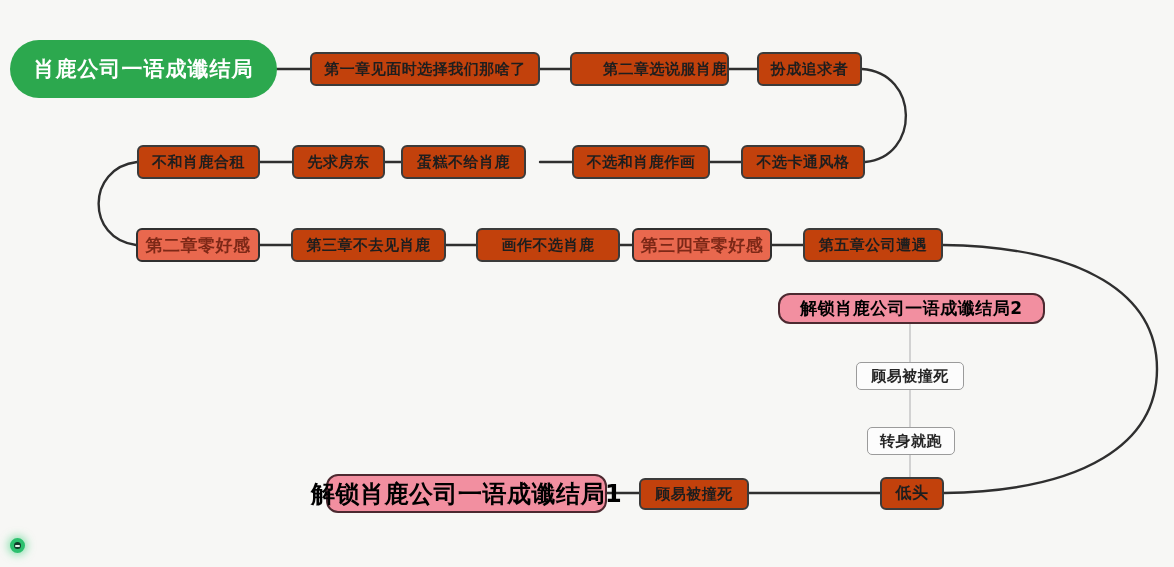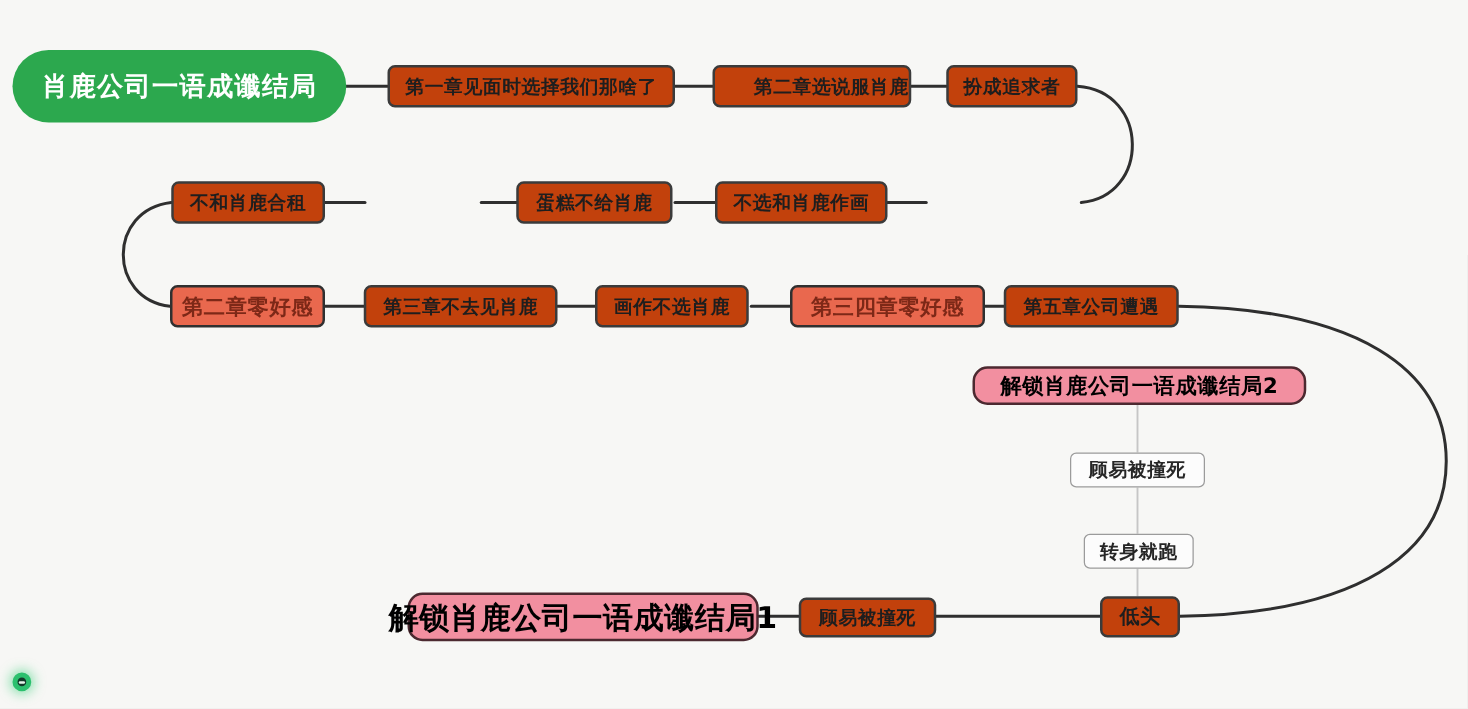--- a/index.html
+++ b/index.html
@@ -109,26 +109,28 @@
       <path d="M 910 455 V 477"></path>
     </g>
   </svg>
 
   <div id="nodes">
       <div class="node node-root" style="left: 10px; top: 40px; width: 267px; height: 58px; font-size: 21px;">肖鹿公司一语成谶结局</div>
       <div class="node node-box" style="left: 310px; top: 52px; width: 230px; height: 34px;">第一章见面时选择我们那啥了</div>
       <div class="node node-box" style="left: 570px; top: 52px; width: 159px; height: 34px; padding-left: 31px;">第二章选说服肖鹿</div>
       <div class="node node-box" style="left: 757px; top: 52px; width: 105px; height: 34px;">扮成追求者</div>
       <div class="node node-box" style="left: 137px; top: 145px; width: 123px; height: 34px;">不和肖鹿合租</div>
-      <div class="node node-box" style="left: 413px; top: 145px; width: 125px; height: 34px;">蛋糕不给肖鹿</div>
+      <div class="node node-box" style="left: 292px; top: 145px; width: 93px; height: 34px;">先求房东</div>
+      <div class="node node-box" style="left: 401px; top: 145px; width: 125px; height: 34px;">蛋糕不给肖鹿</div>
       <div class="node node-box" style="left: 572px; top: 145px; width: 138px; height: 34px;">不选和肖鹿作画</div>
+      <div class="node node-box" style="left: 741px; top: 145px; width: 124px; height: 34px;">不选卡通风格</div>
       <div class="node node-red" style="left: 136px; top: 228px; width: 124px; height: 34px;">第二章零好感</div>
       <div class="node node-box" style="left: 291px; top: 228px; width: 155px; height: 34px;">第三章不去见肖鹿</div>
-      <div class="node node-box" style="left: 476px; top: 228px; width: 123px; height: 34px;">画作不选肖鹿</div>
-      <div class="node node-red" style="left: 632px; top: 228px; width: 156px; height: 34px;">第三四章零好感</div>
+      <div class="node node-box" style="left: 476px; top: 228px; width: 144px; height: 34px;">画作不选肖鹿</div>
+      <div class="node node-red" style="left: 632px; top: 228px; width: 140px; height: 34px;">第三四章零好感</div>
       <div class="node node-box" style="left: 803px; top: 228px; width: 140px; height: 34px;">第五章公司遭遇</div>
       <div class="node node-pink" style="left: 778px; top: 293px; width: 267px; height: 31px; font-size: 17px;">解锁肖鹿公司一语成谶结局2</div>
       <div class="node node-soft" style="left: 856px; top: 362px; width: 108px; height: 28px;">顾易被撞死</div>
       <div class="node node-soft" style="left: 867px; top: 427px; width: 88px; height: 28px;">转身就跑</div>
       <div class="node node-box" style="left: 880px; top: 477px; width: 64px; height: 33px; font-size: 16px; text-align: right;">低头</div>
       <div class="node node-pink" style="left: 326px; top: 474px; width: 281px; height: 39px; font-size: 24px;">解锁肖鹿公司一语成谶结局1</div>
       <div class="node node-box" style="left: 639px; top: 478px; width: 110px; height: 32px;">顾易被撞死</div>
     </div>
 
   <div id="green-dot"></div>

